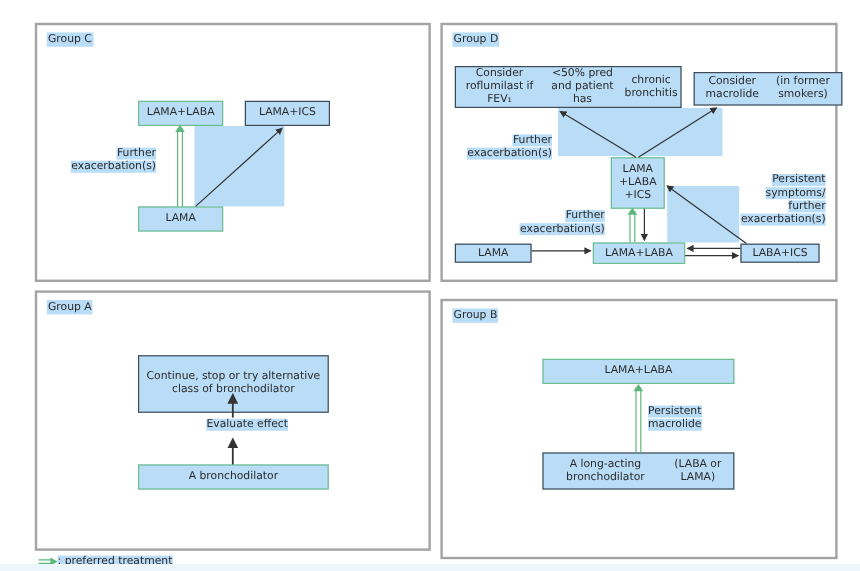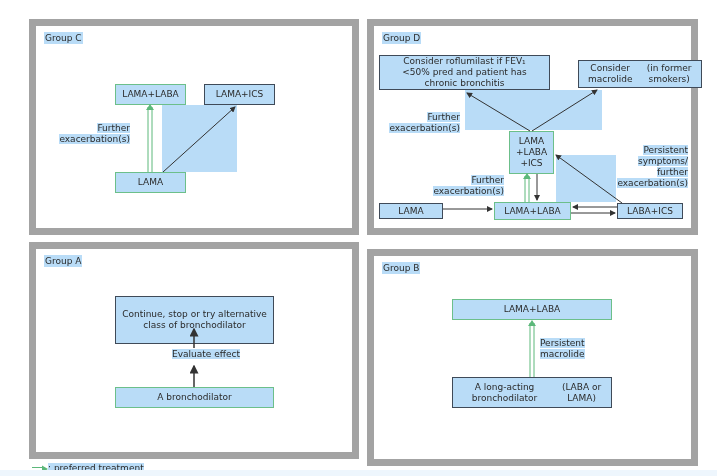--- a/index.html
+++ b/index.html
@@ -4,21 +4,21 @@
 <style>
   html, body { margin: 0; padding: 0; }
   body {
     width: 717px; height: 476px; position: relative; overflow: hidden;
     background: #ffffff;
     font-family: "DejaVu Sans", sans-serif;
     color: #2a2a2a;
   }
   .panel {
     position: absolute;
-    border: 7px solid #a3a3a3;
+    border: 2px solid #a3a3a3;
     background: #ffffff;
     box-sizing: border-box;
   }
   .panel-title {
     position: absolute; left: 8px; top: 6px;
     font-size: 9px; background: #b9dcf7; padding: 0 1px; line-height: 12px;
   }
   .node {
     position: absolute; box-sizing: border-box;
     background: #b9dcf7; border: 1px solid #3f4a58;
@@ -61,21 +61,21 @@
 <div class="hl" style="left:556px;top:155px;width:60px;height:47px;"></div>
 
 <div class="node pref" style="left:115px;top:84px;width:71px;height:21px;">LAMA+LABA</div>
 <div class="node" style="left:204px;top:84px;width:71px;height:21px;">LAMA+ICS</div>
 <div class="node pref" style="left:115px;top:172px;width:71px;height:21px;">LAMA</div>
 <div class="label" style="left:50px;top:123px;width:80px;">
   <span>Further</span><br>
   <span>exacerbation(s)</span>
 </div>
 
-<div class="node" style="left:379px;top:55px;width:171px;height:35px;flex-direction:column;justify-content:center;">
+<div class="node" style="left:379px;top:55px;width:189px;height:35px;flex-direction:row;justify-content:center;">
   <div>Consider roflumilast if FEV₁</div>
   <div>&lt;50% pred and patient has</div>
   <div>chronic bronchitis</div>
 </div>
 <div class="node" style="left:578px;top:60px;width:124px;height:28px;">
   <div>Consider macrolide</div>
   <div>(in former smokers)</div>
 </div>
 <div class="node pref" style="left:509px;top:131px;width:45px;height:43px;flex-direction:column;">
   <div>LAMA</div>

